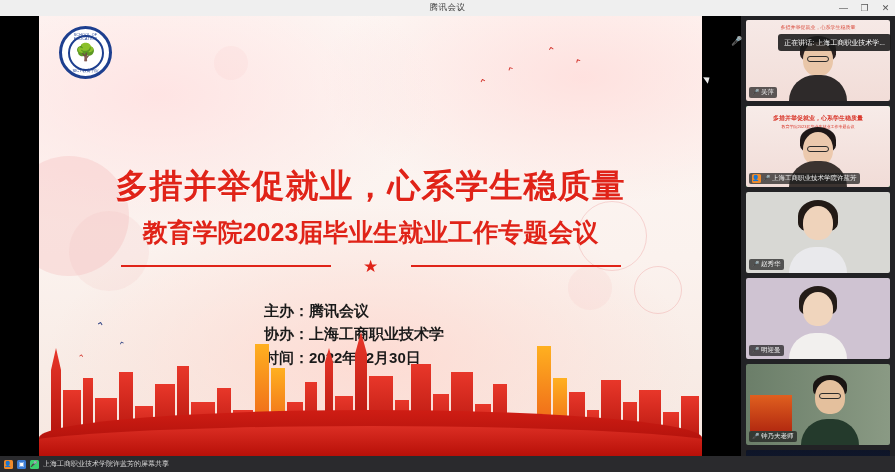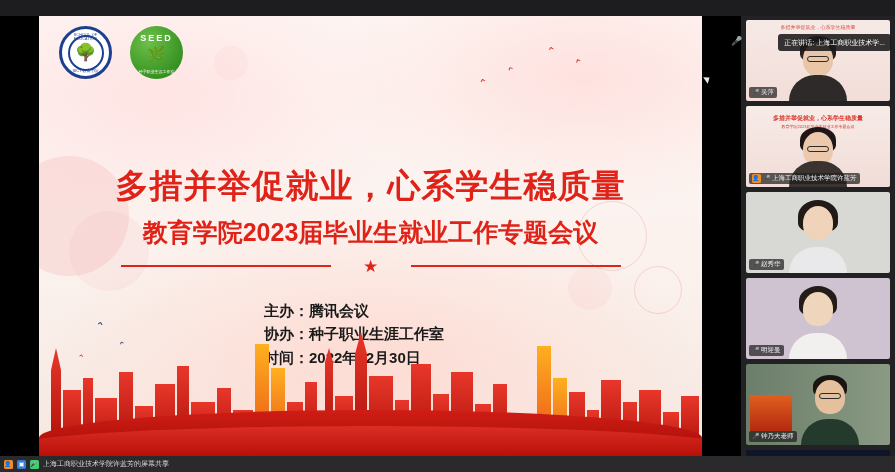--- a/index.html
+++ b/index.html
@@ -118,41 +118,44 @@
   .hair { position:absolute; width:36px;height:26px;border-radius:50% 50% 30% 30%; left:50%; transform:translateX(-50%); }
   .body { position:absolute; bottom:0; left:50%; transform:translateX(-50%);
     width:58px;height:26px;border-radius:26px 26px 0 0; }
   .glasses { position:absolute; width:22px;height:6px; border:1px solid #2b2b2b; border-radius:3px; }
 </style>
 </head>
 <body>
 
 <div class="app">
 
+  <div class="titlebar">
+    <span class="ttl">腾讯会议</span>
+    <div class="winctl">
+      <span class="wbtn">—</span>
+      <span class="wbtn">❐</span>
+      <span class="wbtn">✕</span>
+    </div>
+  </div>
 
   <div class="stage">
     <div class="slide">
 
       <div class="blob" style="left:-30px;top:140px;width:120px;height:120px;"></div>
       <div class="blob" style="left:30px;top:195px;width:80px;height:80px;opacity:.5;"></div>
       <div class="ring" style="right:55px;top:185px;width:70px;height:70px;"></div>
       <div class="ring" style="right:20px;top:250px;width:48px;height:48px;"></div>
       <div class="blob" style="right:90px;top:250px;width:44px;height:44px;opacity:.45;"></div>
       <div class="blob" style="left:175px;top:30px;width:34px;height:34px;opacity:.35;"></div>
 
       <div class="logos">
         <div class="logo logo-edu">
           <div class="arc-top">SCHOOL OF EDUCATION</div>
           <div class="inner">🌳</div>
           <div class="arc-bot">SICT 教育学院</div>
-        </div>
-        <div class="logo logo-seed">
-          <div class="sd">SEED</div>
-          <div class="leaf">🌿</div>
-          <div class="cn">种子职业生涯工作室</div>
         </div>
       </div>
 
       <div class="bird" style="left:440px;top:62px;transform:rotate(-15deg);">⌃</div>
       <div class="bird" style="left:468px;top:50px;transform:rotate(-25deg);">⌃</div>
       <div class="bird" style="left:508px;top:30px;transform:rotate(-10deg);">⌃</div>
       <div class="bird" style="left:536px;top:42px;transform:rotate(-30deg);">⌃</div>
       <div class="bird b" style="left:56px;top:305px;transform:rotate(15deg);">⌃</div>
       <div class="bird b" style="left:80px;top:325px;transform:rotate(-20deg);font-size:9px;">⌃</div>
       <div class="bird" style="left:38px;top:338px;transform:rotate(8deg);font-size:9px;">⌃</div>
@@ -162,21 +165,21 @@
         <div class="h2">教育学院2023届毕业生就业工作专题会议</div>
         <div class="rule">
           <div class="ln l1"></div>
           <div class="star">★</div>
           <div class="ln l2"></div>
         </div>
       </div>
 
       <div class="info">
         <div>主办：腾讯会议</div>
-        <div>协办：种子职业生涯工作室</div>
+        <div>协办：上海工商职业技术学</div>
         <div>时间：2022年12月30日</div>
       </div>
 
       <div class="skyline">
         <svg width="663" height="150" viewBox="0 0 663 150" preserveAspectRatio="none" style="position:absolute;bottom:0;left:0;">
           <defs>
             <linearGradient id="gr" x1="0" y1="0" x2="0" y2="1">
               <stop offset="0%" stop-color="#e8372a"></stop>
                 <stop offset="100%" stop-color="#a80d06"></stop>
             </linearGradient>

